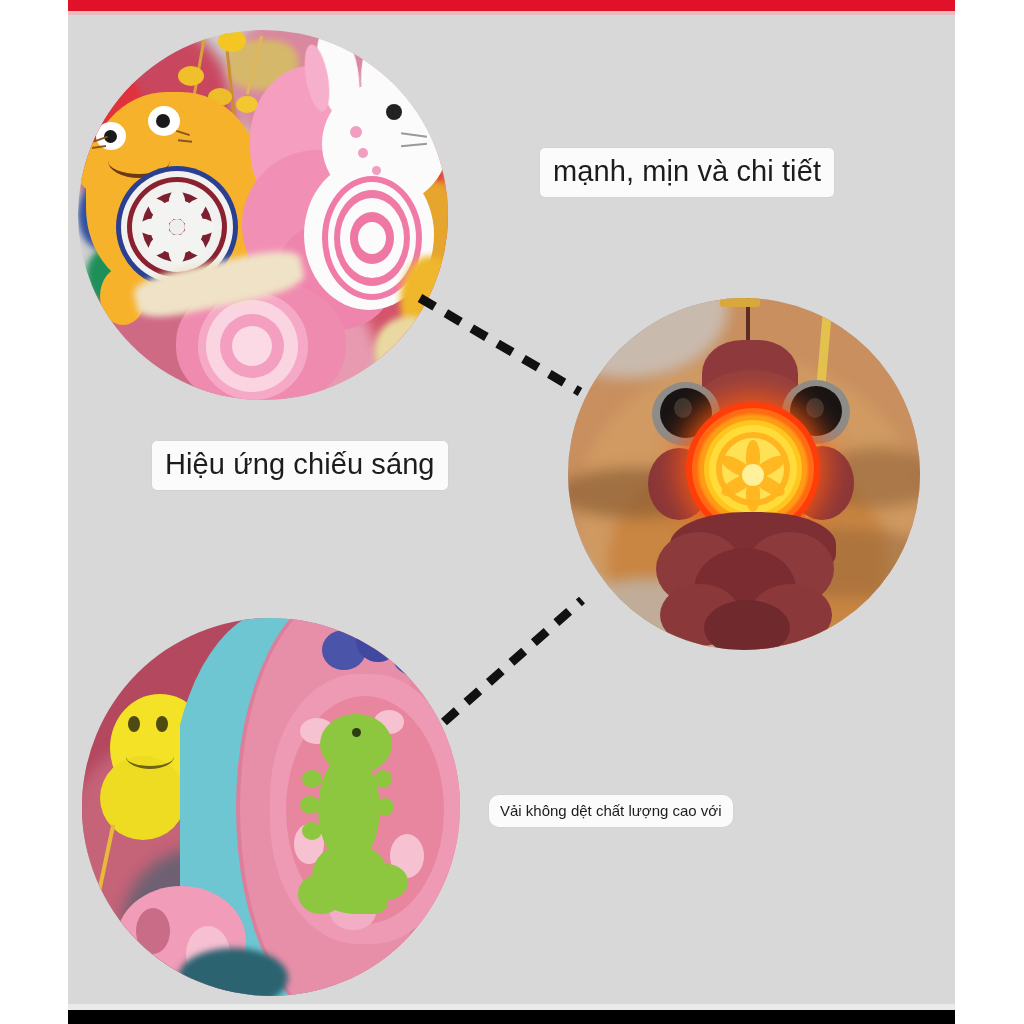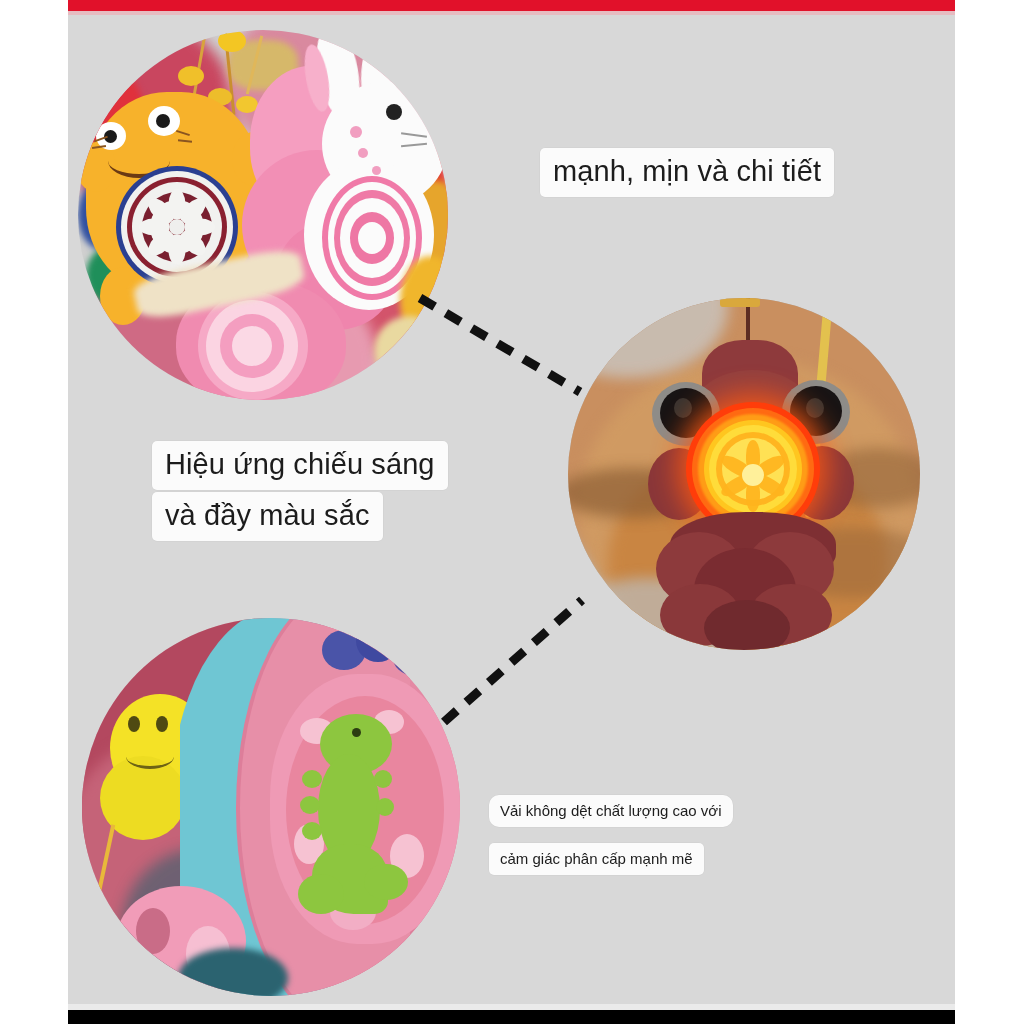--- a/index.html
+++ b/index.html
@@ -400,22 +400,20 @@
       <line x1="352" y1="298" x2="512" y2="392" stroke="#111111" stroke-width="9" stroke-dasharray="17 13" stroke-linecap="butt"></line>
     </svg>
 
     <svg class="connector" id="connector-felt-lit" style="left:0; top:0; width:887px; height:1010px;" viewBox="0 0 887 1010">
       <line x1="376" y1="722" x2="514" y2="600" stroke="#111111" stroke-width="9" stroke-dasharray="17 13" stroke-linecap="butt"></line>
     </svg>
 
     <div class="callout callout-lg" id="label-laser-2" style="left:472px; top:148px;">mạnh, mịn và chi tiết</div>
 
     <div class="callout callout-lg" id="label-light-1" style="left:84px; top:441px;">Hiệu ứng chiếu sáng</div>
-    <div class="callout callout-lg" id="label-light-2" style="left:84px; top:492px;">và đầy màu sắc</div>
 
     <div class="callout callout-sm" id="label-fabric-1" style="left:421px; top:795px;border-radius:10px;">Vải không dệt chất lượng cao với</div>
-    <div class="callout callout-sm" id="label-fabric-2" style="left:421px; top:843px;">cảm giác phân cấp mạnh mẽ</div>
 
     <div id="panel-seam"></div>
   </div>
 
   <div id="bottom-black-bar"></div>
 </div>
 
 </body></html>

